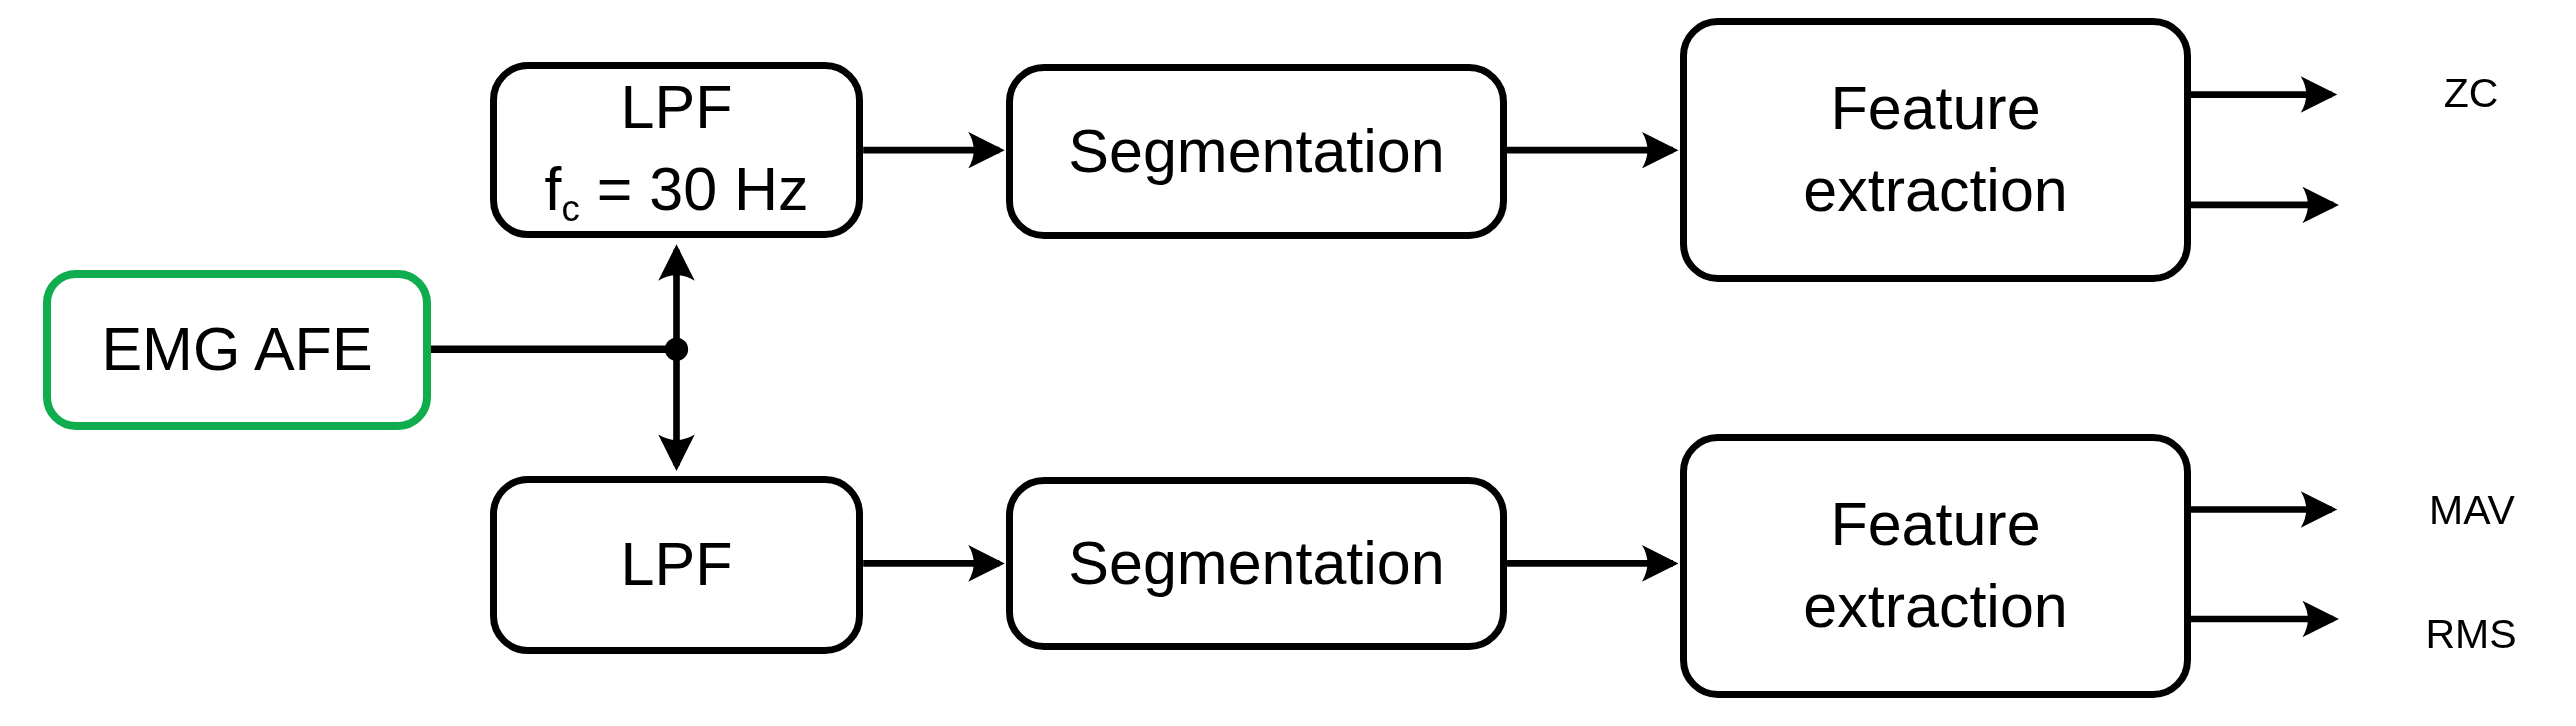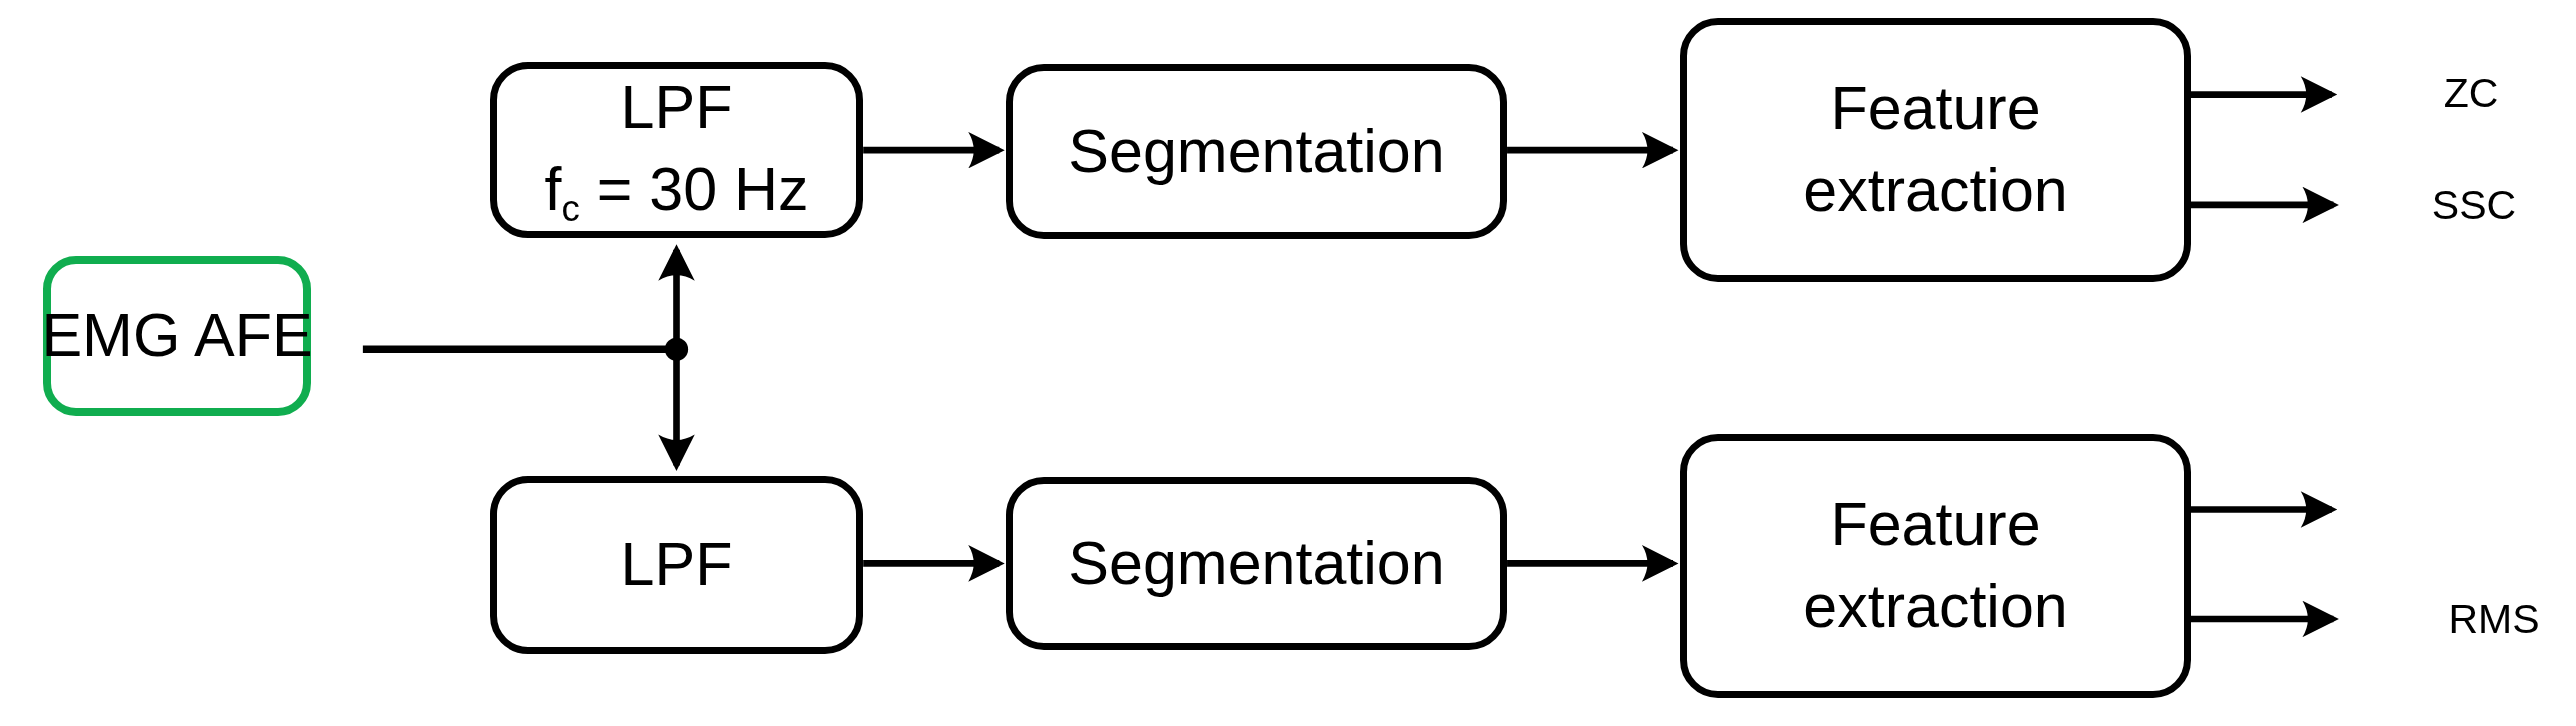--- a/index.html
+++ b/index.html
@@ -36,42 +36,42 @@
     color: var(--stroke, #000);
     font-size: 61px;
     line-height: 1.34;
     white-space: nowrap;
   }
   .box.source {
     border-color: var(--accent_green, #10ad4f);
     border-width: 8.3px;
     border-radius: 33px;
   }
-  .box-emg   { left: 43px;   top: 256px; width: 268px; height: 160px; }
+  .box-emg   { left: 43px;   top: 270px; width: 388px; height: 160px; }
   .box-lpf1  { left: 490px;  top: 62px;  width: 373px; height: 176px; }
   .box-seg1  { left: 1006px; top: 64px;  width: 501px; height: 175px; }
   .box-fe1   { left: 1680px; top: 18px;  width: 511px; height: 264px; }
   .box-lpf2  { left: 490px;  top: 476px; width: 373px; height: 178px; }
   .box-seg2  { left: 1006px; top: 477px; width: 501px; height: 173px; }
   .box-fe2   { left: 1680px; top: 434px; width: 511px; height: 264px; }
   .sub {
     font-size: 0.6em;
     vertical-align: -0.3em;
   }
   .out-label {
     position: absolute;
     transform: translate(-50%, -50%);
     font-size: 41px;
     color: var(--stroke, #000);
     white-space: nowrap;
   }
   .lbl-zc  { left: 2471px; top: 93px; }
   .lbl-ssc { left: 2474px; top: 205px; }
   .lbl-mav { left: 2472px; top: 510px; }
-  .lbl-rms { left: 2471px; top: 619px; margin-left: 23px; }
+  .lbl-rms { left: 2471px; top: 634px; }
 </style>
 </head>
 <body>
 
 <div class="canvas">
 
   <svg class="wires" viewBox="0 0 3104 875" xmlns="http://www.w3.org/2000/svg">
     <defs>
       <marker id="arrow" viewBox="0 0 10 10" refX="8.5" refY="5" markerWidth="52" markerHeight="44" orient="auto" markerUnits="userSpaceOnUse">
         <path class="head" d="M 0 0 L 10 5 L 0 10 Q 3 5 0 0 Z"></path>
@@ -119,17 +119,17 @@
   <div class="box box-seg2">
     <span>Segmentation</span>
   </div>
 
   <div class="box box-fe2">
     <span>Feature</span>
     <span>extraction</span>
   </div>
 
   <div class="out-label lbl-zc">ZC</div>
-  <div class="out-label lbl-ssc">SSC</div>
+  <div class="out-label lbl-mav">MAV</div>
   <div class="out-label lbl-rms">RMS</div>
 
 </div>
 
 
 </body></html>

